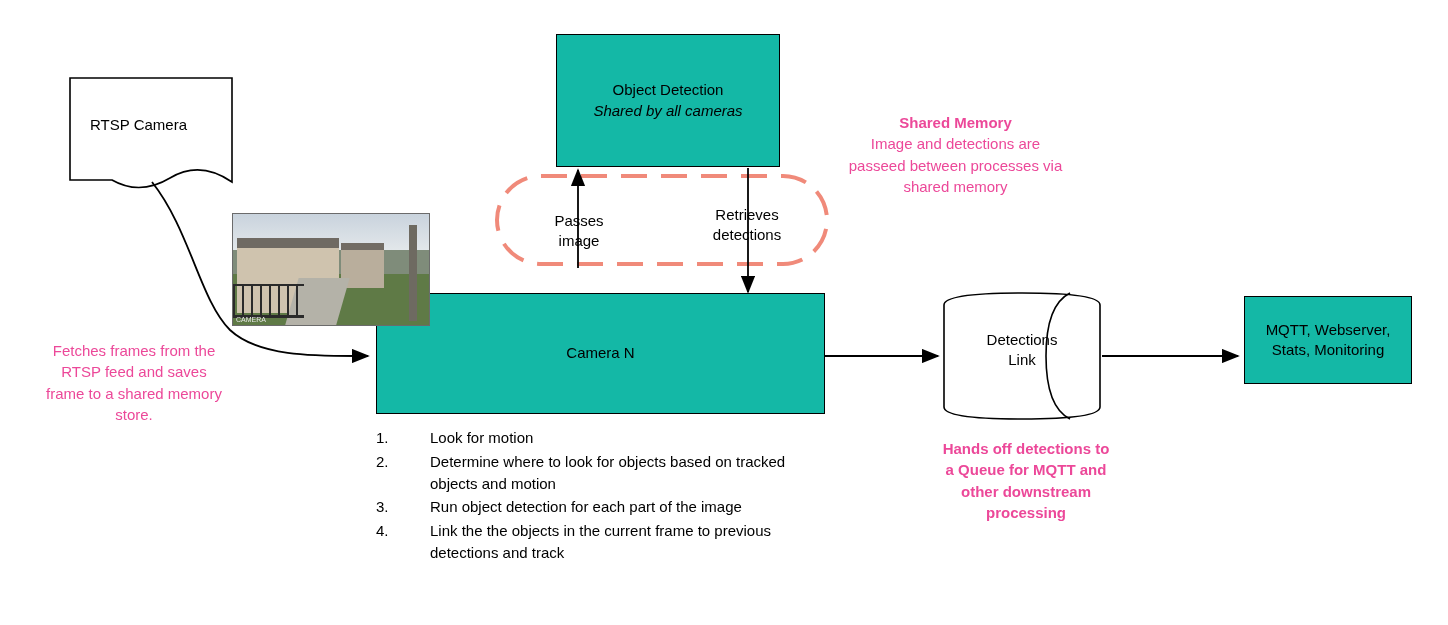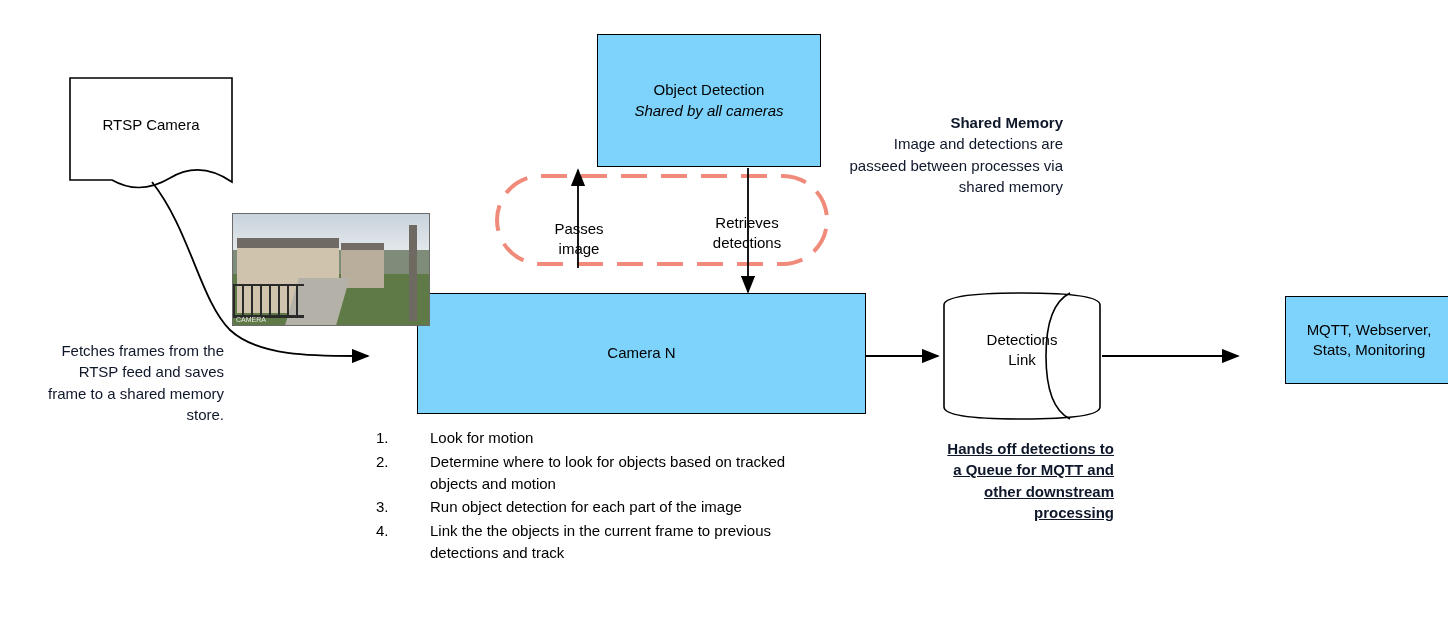--- a/index.html
+++ b/index.html
@@ -31,30 +31,29 @@
     box-sizing: border-box;
     display: flex;
     flex-direction: column;
     align-items: center;
     justify-content: center;
     text-align: center;
     font-size: 15px;
     line-height: 1.35;
   }
   .boxnode {
-    background: #7dd3fc;
+    background: #14b8a6;
     border: 1.5px solid #000000;
-    margin-left: 41px;
   }
   .text-block {
     position: absolute;
     font-size: 15px;
     line-height: 1.42;
-    text-align: right;
-    color: #0f172a;
+    text-align: center;
+    color: #ec4899;
   }
   .text-block b {
     font-weight: bold;
   }
   .italic {
     font-style: italic;
   }
   .steps {
     position: absolute;
     font-size: 15px;
@@ -70,23 +69,23 @@
   }
   .steps-txt {
     flex: 1 1 auto;
     margin-left: 16px;
   }
   .camera-doc {
     position: absolute;
     font-size: 15px;
     display: flex;
     align-items: flex-start;
-    justify-content: center;
     padding-top: 38px;
     box-sizing: border-box;
+    padding-left: 20px;
   }
   .photo {
     position: absolute;
     overflow: hidden;
     border: 1px solid #6b6b6b;
     background: #7f8c7a;
   }
   .photo .sky {
     position: absolute;
     left: 0; top: 0; right: 0;
@@ -150,21 +149,20 @@
     bottom: 2px;
     font-size: 7px;
     color: #e8e8e8;
     font-family: "Liberation Sans", sans-serif;
   }
   .label-float {
     position: absolute;
     font-size: 15px;
     line-height: 1.3;
     text-align: center;
-    margin-top: 8px;
   }
   .cyl-label {
     position: absolute;
     font-size: 15px;
     line-height: 1.3;
     text-align: center;
     width: 160px;
   }
 </style>
 </head>
@@ -243,21 +241,21 @@
 
   <div class="text-block" style="left:848px; top:112px; width:215px;">
     <b>Shared Memory</b>
     <div>Image and detections are passeed between processes via shared memory</div>
   </div>
 
   <div class="text-block" style="left:44px; top:340px; width:180px;">
     <div>Fetches frames from the RTSP feed and saves frame to a shared memory store.</div>
   </div>
 
-  <div class="text-block" style="left:938px; top:438px; width:176px; font-weight:bold;text-decoration:underline;">
+  <div class="text-block" style="left:938px; top:438px; width:176px; font-weight:bold;">
     <div>Hands off detections to a Queue for MQTT and other downstream processing</div>
   </div>
 
   <div class="steps" style="left:376px; top:427px; width:420px;">
     <div class="steps-row">
       <div class="steps-num">1.</div>
       <div class="steps-txt">Look for motion</div>
     </div>
     <div class="steps-row">
       <div class="steps-num">2.</div>

